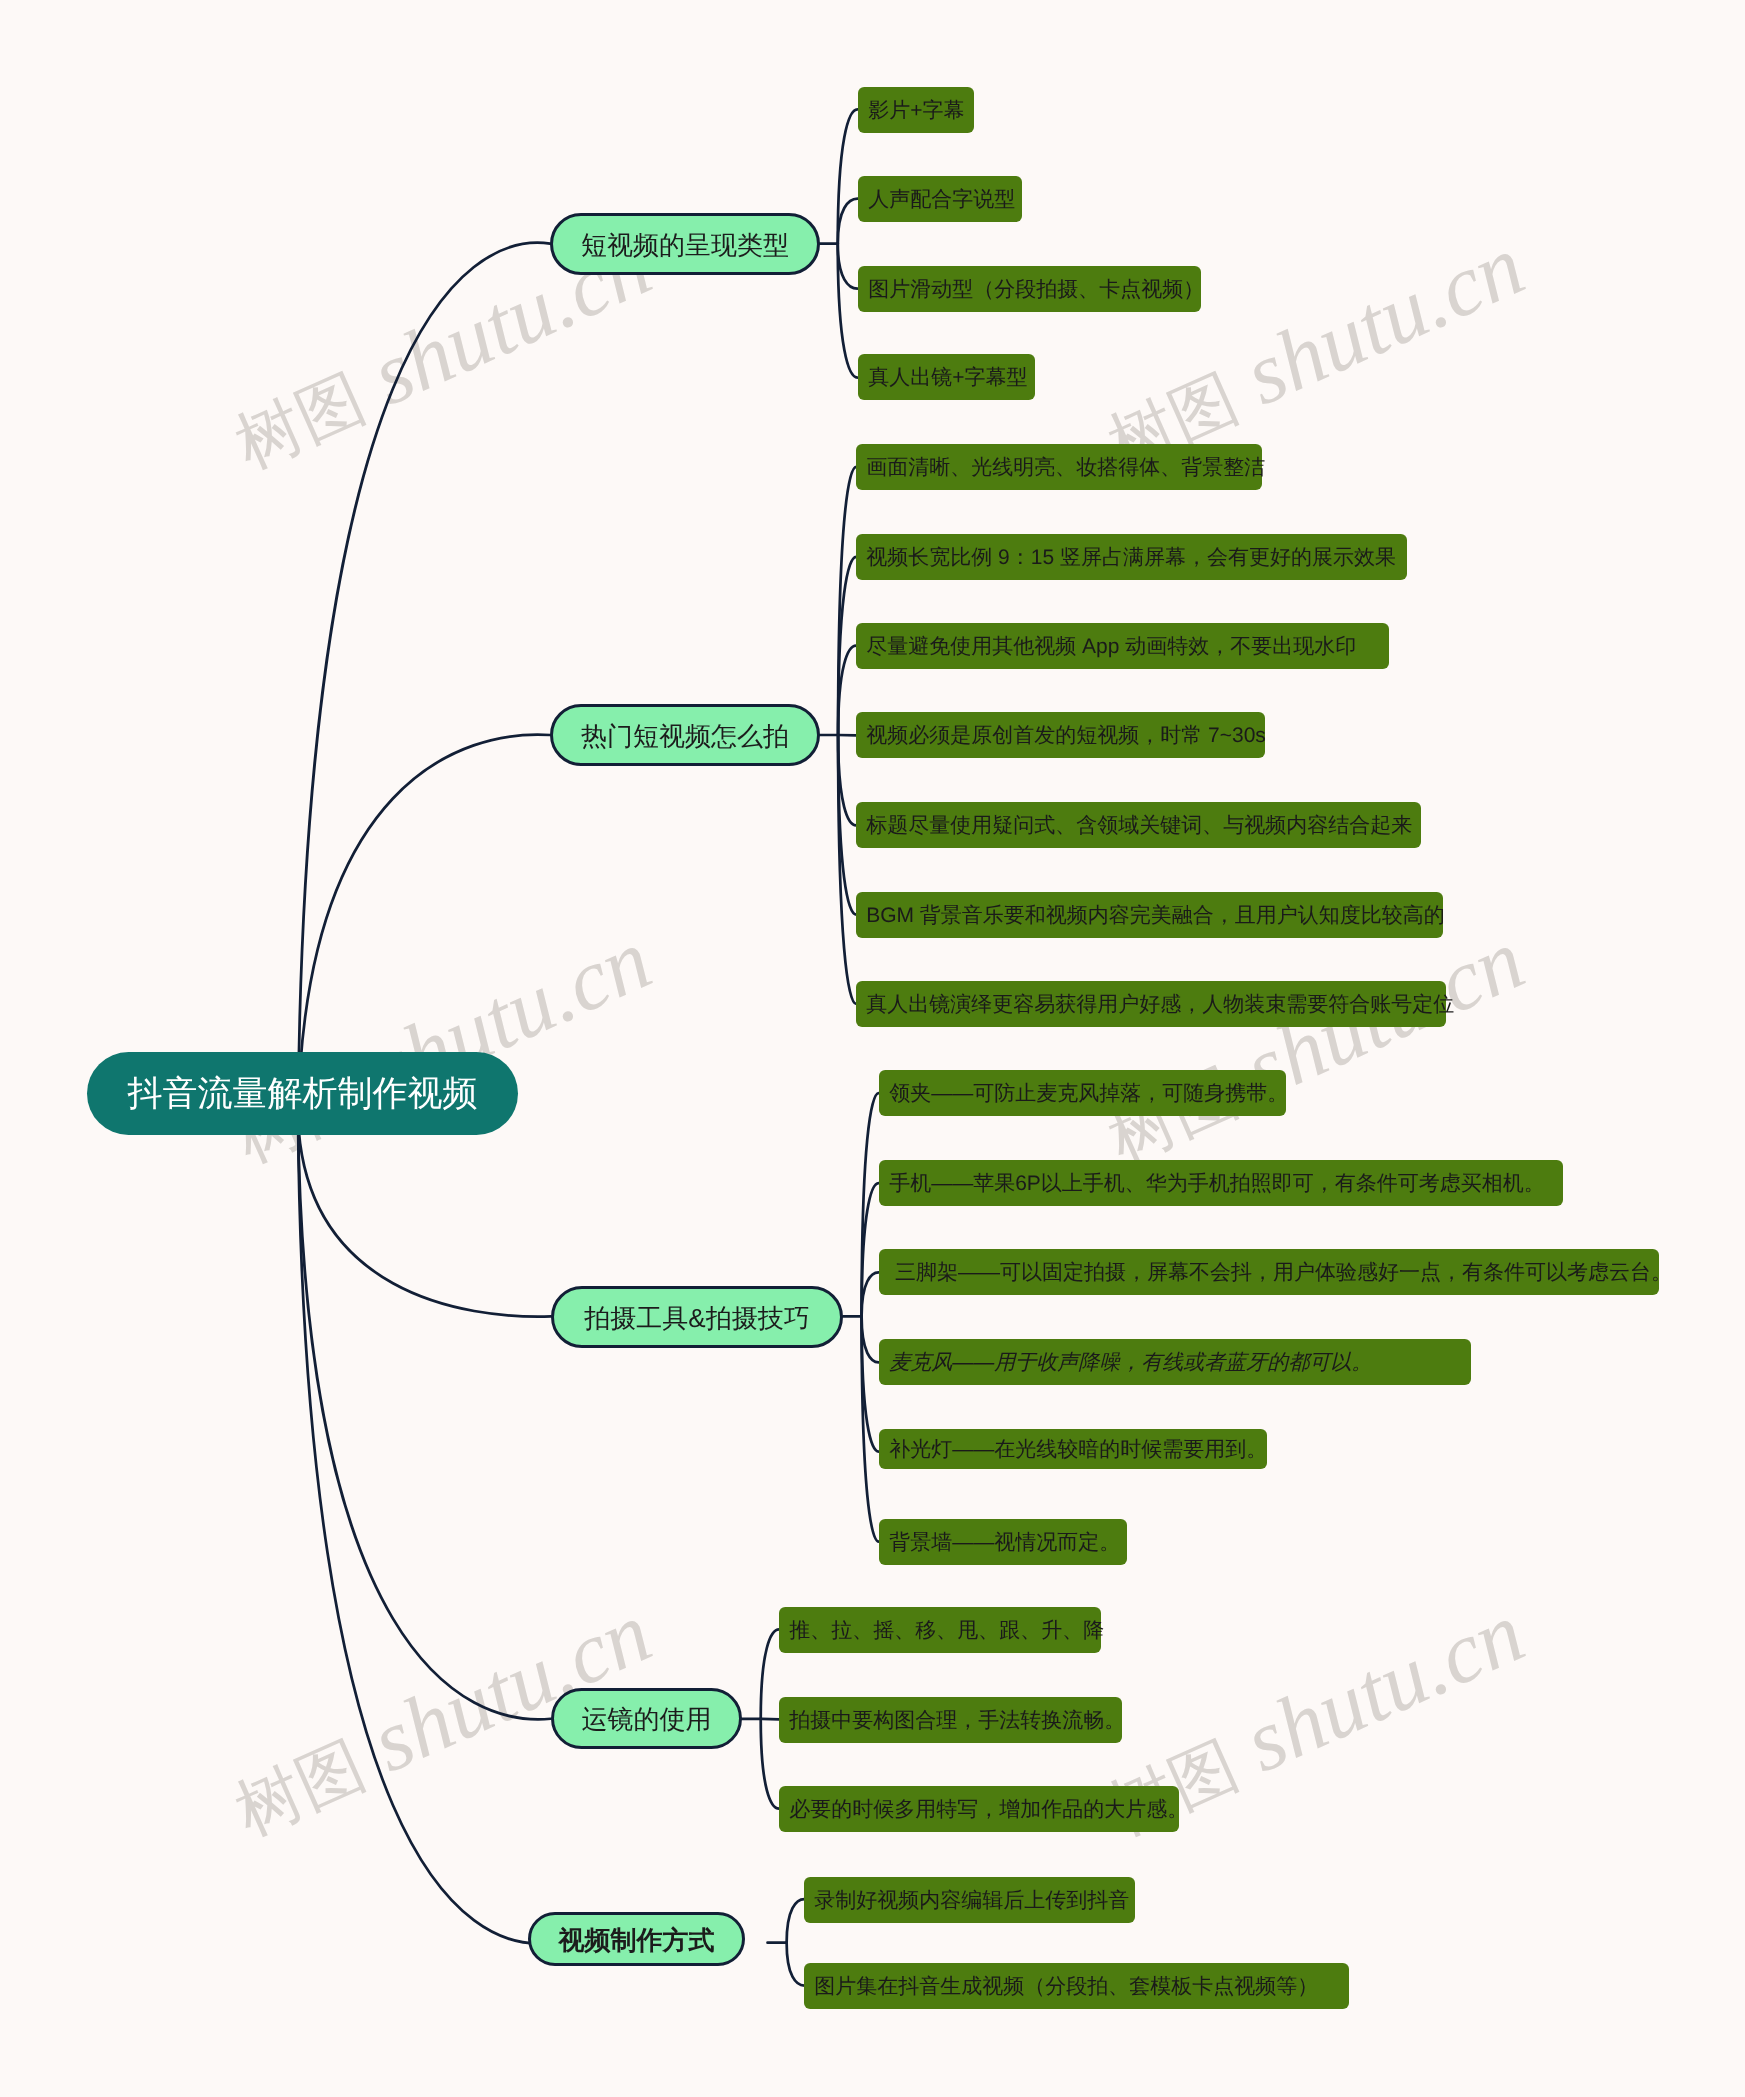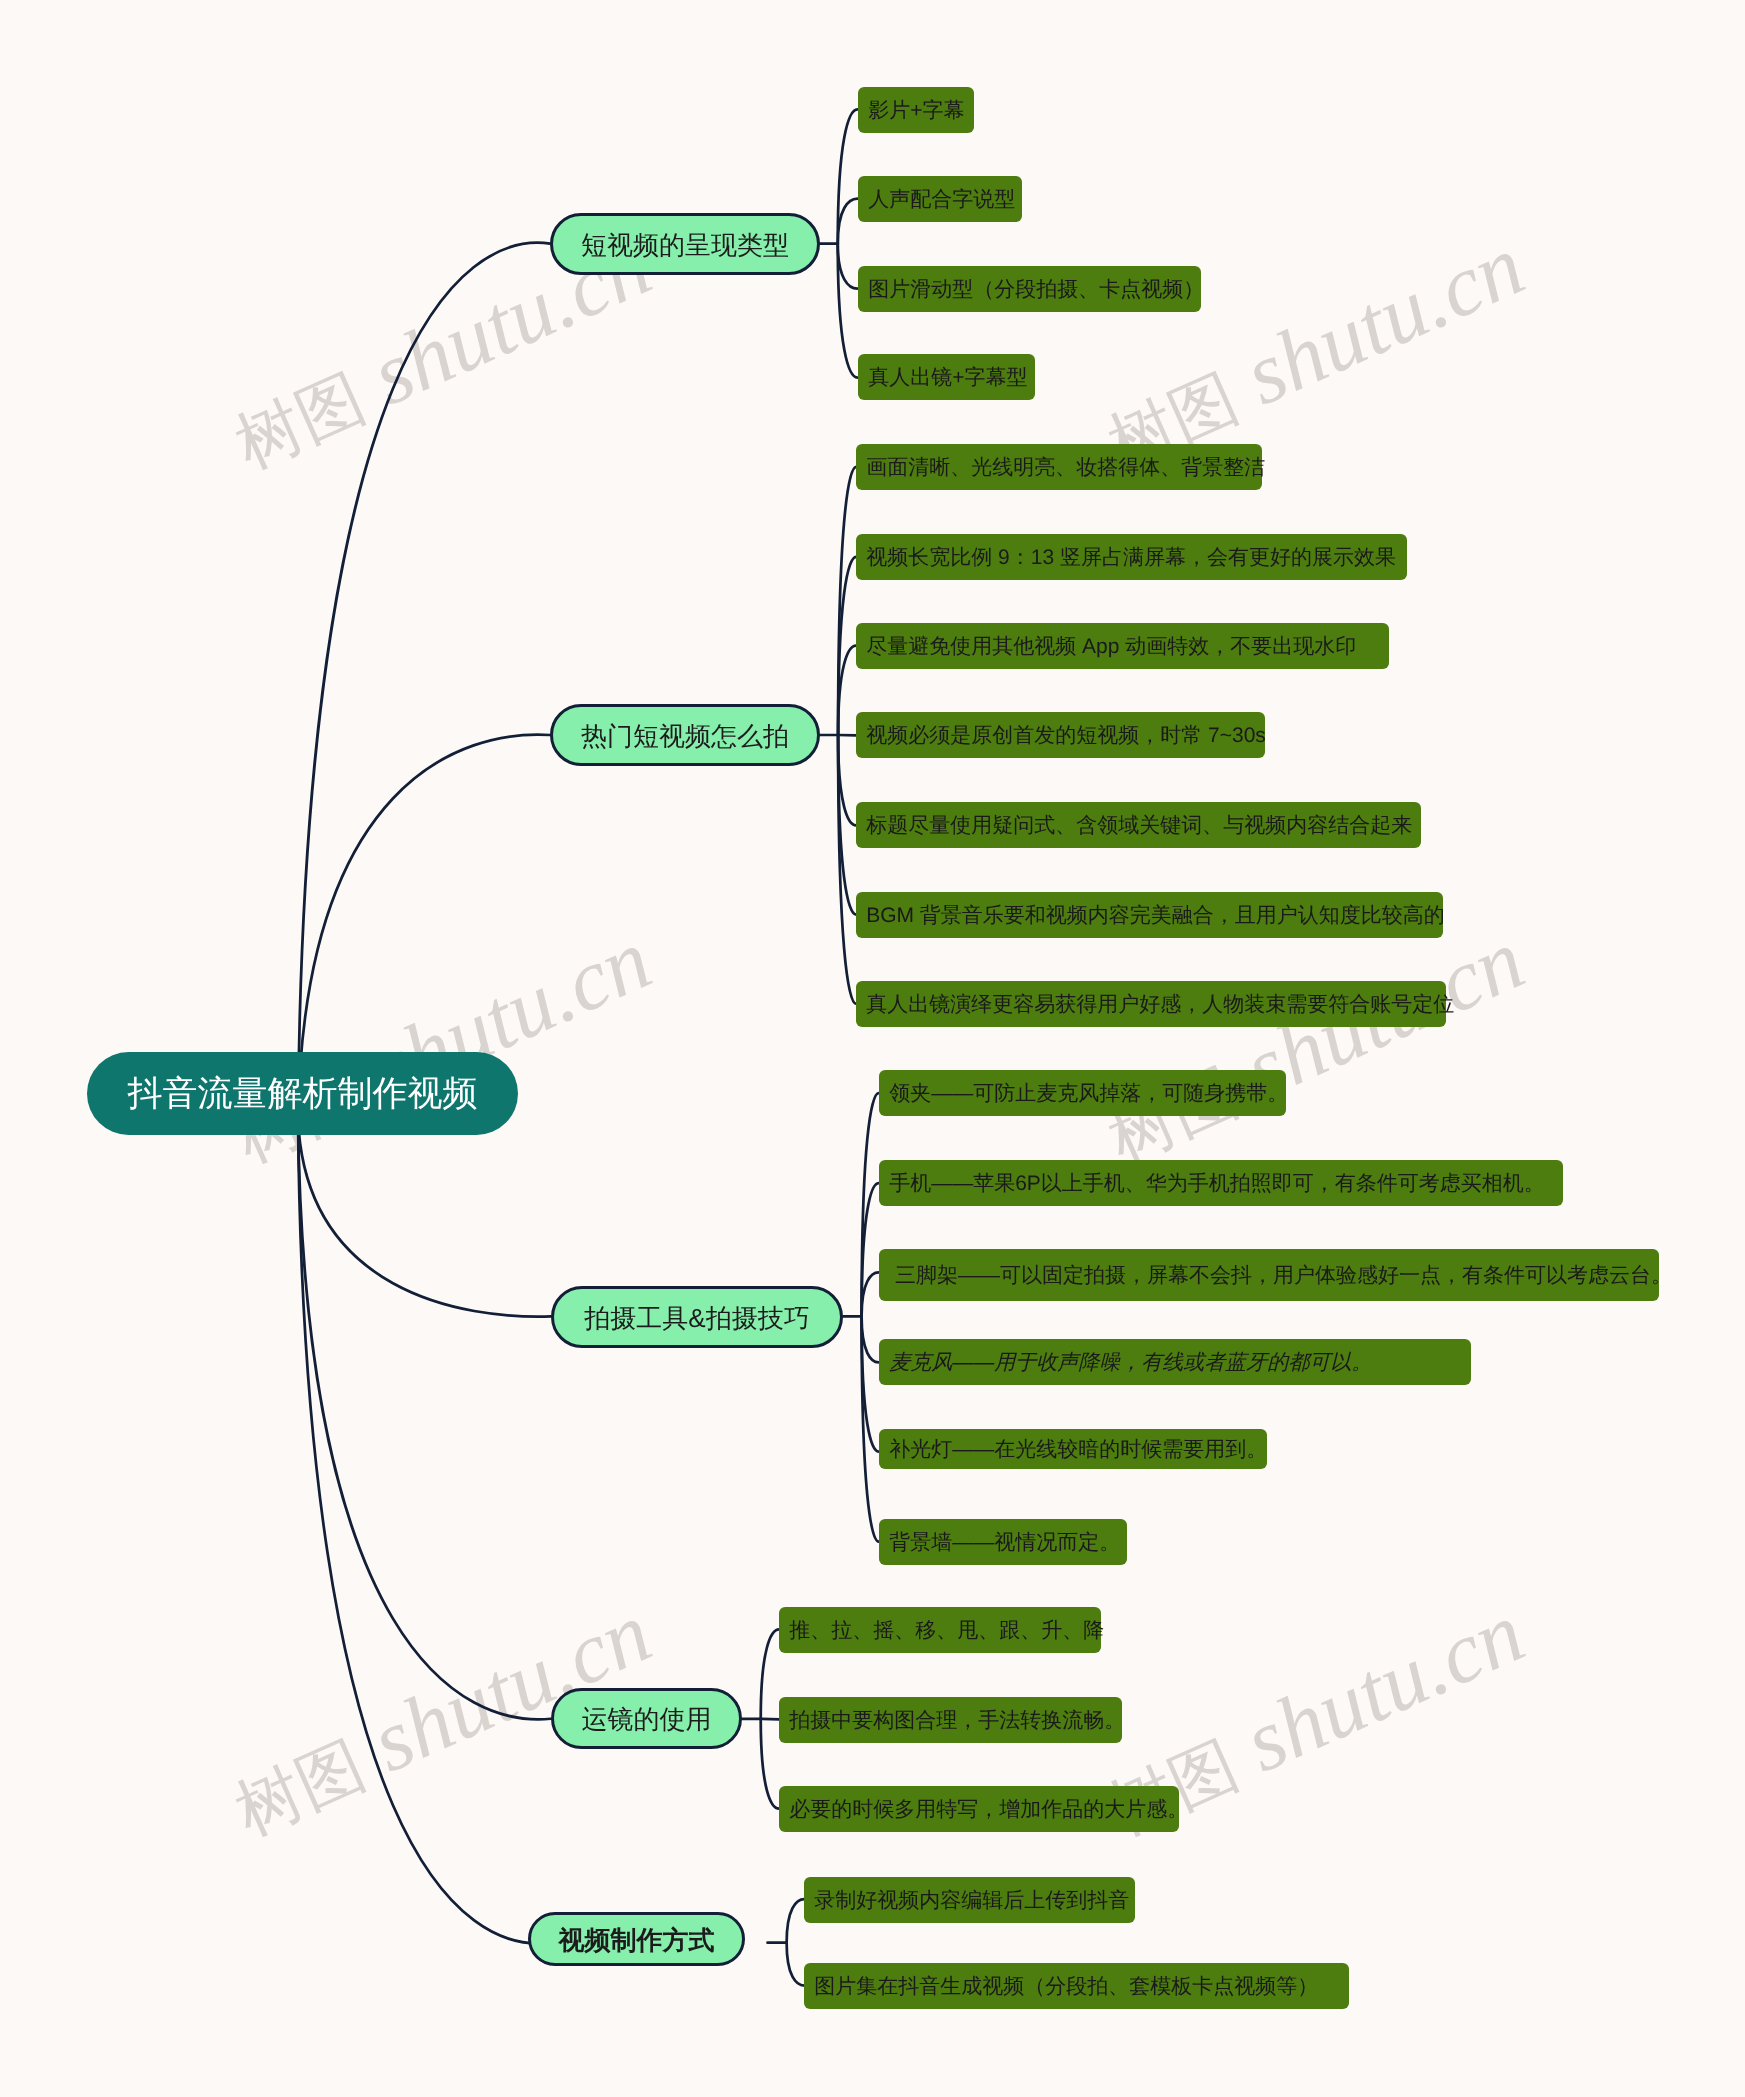--- a/index.html
+++ b/index.html
@@ -104,21 +104,21 @@
 <div class="node leaf" style="left:858px;top:354px;width:177px;height:46px;">
         <span>真人出镜+字幕型</span>
       </div>
 <div class="node pill" style="left:550px;top:704px;width:270px;height:62px;">
         <span>热门短视频怎么拍</span>
       </div>
 <div class="node leaf" style="left:856px;top:444px;width:406px;height:46px;">
         <span>画面清晰、光线明亮、妆搭得体、背景整洁</span>
       </div>
 <div class="node leaf" style="left:856px;top:534px;width:551px;height:46px;">
-        <span>视频长宽比例 9：13 竖屏占满屏幕，会有更好的展示效果</span>
+        <span>视频长宽比例 9：15 竖屏占满屏幕，会有更好的展示效果</span>
       </div>
 <div class="node leaf" style="left:856px;top:623px;width:533px;height:46px;">
         <span>尽量避免使用其他视频 App 动画特效，不要出现水印</span>
       </div>
 <div class="node leaf" style="left:856px;top:712px;width:409px;height:46px;">
         <span>视频必须是原创首发的短视频，时常 7~30s</span>
       </div>
 <div class="node leaf" style="left:856px;top:802px;width:565px;height:46px;">
         <span>标题尽量使用疑问式、含领域关键词、与视频内容结合起来</span>
       </div>
@@ -130,21 +130,21 @@
       </div>
 <div class="node pill" style="left:551px;top:1286px;width:292px;height:62px;">
         <span>拍摄工具&amp;拍摄技巧</span>
       </div>
 <div class="node leaf" style="left:879px;top:1070px;width:407px;height:46px;">
         <span>领夹——可防止麦克风掉落，可随身携带。</span>
       </div>
 <div class="node leaf" style="left:879px;top:1160px;width:684px;height:46px;">
         <span>手机——苹果6P以上手机、华为手机拍照即可，有条件可考虑买相机。</span>
       </div>
-<div class="node leaf" style="left:879px;top:1249px;width:780px;height:52px;padding-left:16px;">
+<div class="node leaf" style="left:879px;top:1249px;width:780px;height:46px;padding-left:16px;">
         <span>三脚架——可以固定拍摄，屏幕不会抖，用户体验感好一点，有条件可以考虑云台。</span>
       </div>
 <div class="node leaf" style="left:879px;top:1339px;width:592px;height:46px;font-style:italic;">
         <span>麦克风——用于收声降噪，有线或者蓝牙的都可以。</span>
       </div>
 <div class="node leaf" style="left:879px;top:1429px;width:388px;height:40px;">
         <span>补光灯——在光线较暗的时候需要用到。</span>
       </div>
 <div class="node leaf" style="left:879px;top:1519px;width:248px;height:46px;">
         <span>背景墙——视情况而定。</span>

